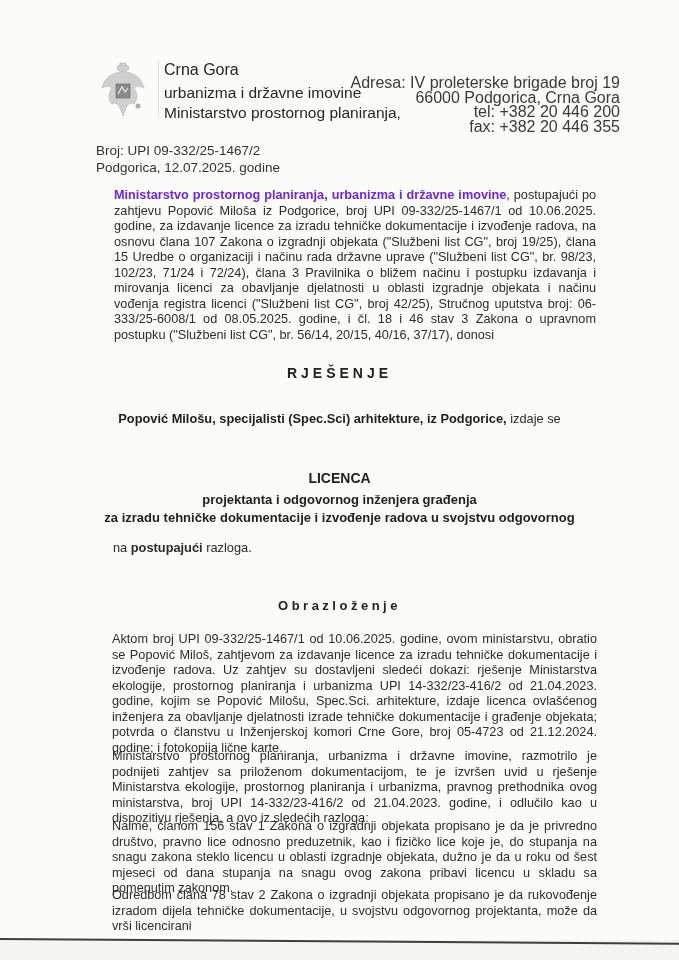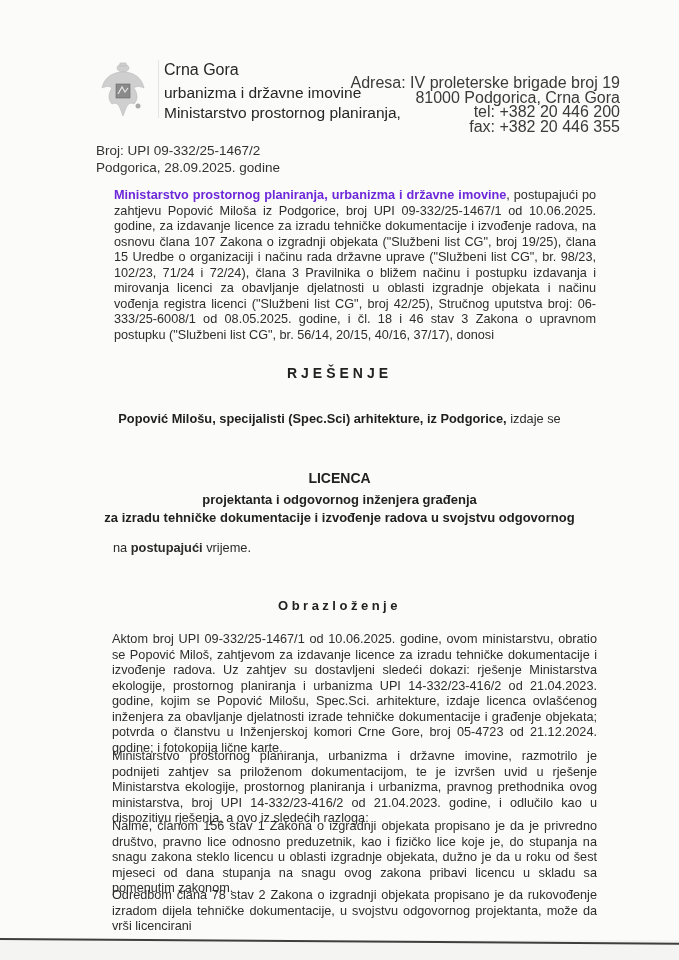--- a/index.html
+++ b/index.html
@@ -63,43 +63,43 @@
   <div class="header-divider"></div>
 
   <div class="org">
     <div class="line1">Crna Gora</div>
     <div>urbanizma i državne imovine</div>
     <div>Ministarstvo prostornog planiranja,</div>
   </div>
 
   <div class="contact">
     <div>Adresa: IV proleterske brigade broj 19</div>
-    <div>81000 Podgorica, Crna Gora</div>
+    <div>66000 Podgorica, Crna Gora</div>
     <div>tel: +382 20 446 200</div>
     <div>fax: +382 20 446 355</div>
   </div>
 
   <div class="meta">
     <div>Broj: UPI 09-332/25-1467/2</div>
-    <div>Podgorica, 28.09.2025. godine</div>
+    <div>Podgorica, 12.07.2025. godine</div>
   </div>
 
   <div class="para p1"><b>Ministarstvo prostornog planiranja, urbanizma i državne imovine</b><span>, postupajući po zahtjevu Popović Miloša iz Podgorice, broj UPI 09-332/25-1467/1 od 10.06.2025. godine, za izdavanje licence za izradu tehničke dokumentacije i izvođenje radova, na osnovu člana 107 Zakona o izgradnji objekata ("Službeni list CG", broj 19/25), člana 15 Uredbe o organizaciji i načinu rada državne uprave ("Službeni list CG", br. 98/23, 102/23, 71/24 i 72/24), člana 3 Pravilnika o bližem načinu i postupku izdavanja i mirovanja licenci za obavljanje djelatnosti u oblasti izgradnje objekata i načinu vođenja registra licenci ("Službeni list CG", broj 42/25), Stručnog uputstva broj: 06-333/25-6008/1 od 08.05.2025. godine, i čl. 18 i 46 stav 3 Zakona o upravnom postupku ("Službeni list CG", br. 56/14, 20/15, 40/16, 37/17), donosi</span></div>
 
   <div class="heading rjesenje">RJEŠENJE</div>
 
   <div class="grantee"><b>Popović Milošu, specijalisti (Spec.Sci) arhitekture, iz Podgorice,</b><span> izdaje se</span></div>
 
   <div class="heading licenca">LICENCA</div>
   <div class="lic-sub">
     <div>projektanta i odgovornog inženjera građenja</div>
     <div>za izradu tehničke dokumentacije i izvođenje radova u svojstvu odgovornog</div>
   </div>
 
-  <div class="validity"><span>na </span><b>postupajući</b><span> vrijeme.</span></div>
+  <div class="validity"><span>na </span><b>postupajući</b><span> razloga.</span></div>
 
   <div class="heading obraz">Obrazloženje</div>
 
   <div class="para p2">Aktom broj UPI 09-332/25-1467/1 od 10.06.2025. godine, ovom ministarstvu, obratio se Popović Miloš, zahtjevom za izdavanje licence za izradu tehničke dokumentacije i izvođenje radova. Uz zahtjev su dostavljeni sledeći dokazi: rješenje Ministarstva ekologije, prostornog planiranja i urbanizma UPI 14-332/23-416/2 od 21.04.2023. godine, kojim se Popović Milošu, Spec.Sci. arhitekture, izdaje licenca ovlašćenog inženjera za obavljanje djelatnosti izrade tehničke dokumentacije i građenje objekata; potvrda o članstvu u Inženjerskoj komori Crne Gore, broj 05-4723 od 21.12.2024. godine; i fotokopija lične karte.</div>
   <div class="para p3">Ministarstvo prostornog planiranja, urbanizma i državne imovine, razmotrilo je podnijeti zahtjev sa priloženom dokumentacijom, te je izvršen uvid u rješenje Ministarstva ekologije, prostornog planiranja i urbanizma, pravnog prethodnika ovog ministarstva, broj UPI 14-332/23-416/2 od 21.04.2023. godine, i odlučilo kao u dispozitivu rješenja, a ovo iz sledećih razloga:</div>
   <div class="para p4">Naime, članom 156 stav 1 Zakona o izgradnji objekata propisano je da je privredno društvo, pravno lice odnosno preduzetnik, kao i fizičko lice koje je, do stupanja na snagu zakona steklo licencu u oblasti izgradnje objekata, dužno je da u roku od šest mjeseci od dana stupanja na snagu ovog zakona pribavi licencu u skladu sa pomenutim zakonom.</div>
   <div class="para p5">Odredbom člana 78 stav 2 Zakona o izgradnji objekata propisano je da rukovođenje izradom dijela tehničke dokumentacije, u svojstvu odgovornog projektanta, može da vrši licencirani</div>
 
   <div class="bottom-shadow"></div>
   <div class="bottom-rule"></div>

